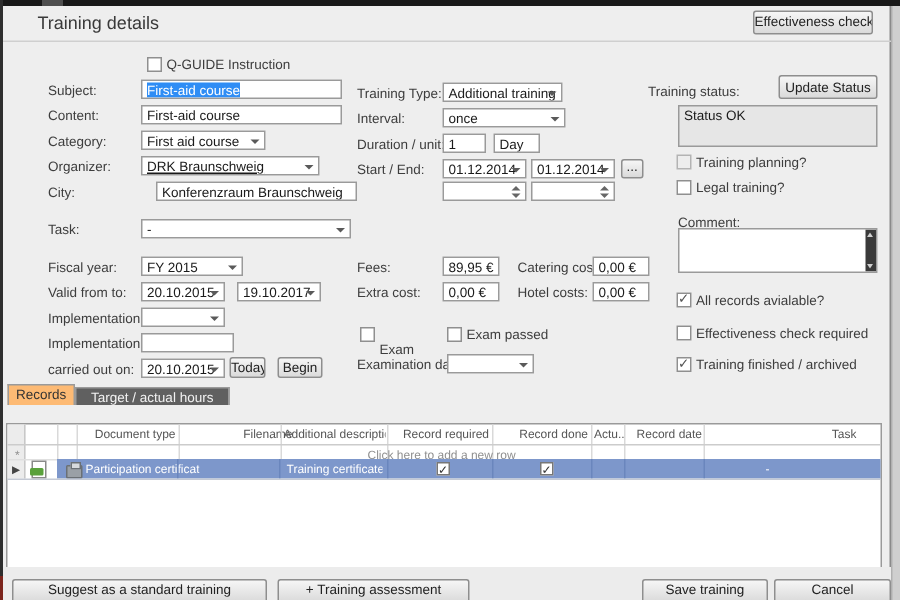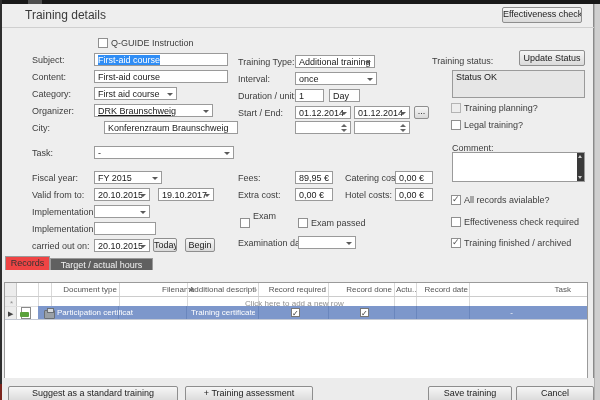--- a/index.html
+++ b/index.html
@@ -42,21 +42,21 @@
 
   .statusbox{height:28px;background:#e6e6e6;}
   .textarea{height:30px;padding:0;}
   .vscroll{position:absolute;right:0;top:0;width:7px;height:100%;background:#3a3a3a;}
   .sb-up,.sb-dn{position:absolute;left:1px;width:0;height:0;border-left:2px solid transparent;border-right:2px solid transparent;}
   .sb-up{top:2px;border-bottom:3px solid #cfcfcf;}
   .sb-dn{bottom:2px;border-top:3px solid #cfcfcf;}
 
   .tab{position:absolute;box-sizing:border-box;border:1px solid #9a9a9a;border-bottom:none;
        font-size:9px;text-align:center;line-height:12px;}
-  .tab.active{background:#ef4444;color:#333;height:14px;top:256px;z-index:2;}
+  .tab.active{background:#fdba74;color:#333;height:14px;top:256px;z-index:2;}
   .tab.inactive{background:#606060;color:#f2f2f2;height:12px;top:258px;}
 
   .grid{position:absolute;left:4px;top:282px;width:584px;height:108px;background:#ffffff;
         border:1px solid #9a9a9a;box-sizing:border-box;text-align:right;}
   .ghead{position:absolute;top:0;height:13px;font-size:8px;color:#555;line-height:13px;white-space:nowrap;overflow:hidden;}
   .gvline{position:absolute;top:0;width:1px;height:23px;background:#d9d9d9;}
   .ghline{position:absolute;left:0;width:100%;height:1px;background:#cccccc;}
   .indcol{position:absolute;left:0;top:0;width:11px;height:36px;background:#ececec;border-right:1px solid #c8c8c8;}
   .gridrow-sel{position:absolute;left:33px;top:23px;width:549px;height:13px;background:#7d97cb;color:#ffffff;font-size:8px;line-height:13px;}
   .selcell{position:absolute;top:0;height:13px;white-space:nowrap;overflow:hidden;}
@@ -157,21 +157,21 @@
   <div class="input" style="left:295px;top:171px;width:38px;">89,95 €</div>
   <div class="lbl" style="left:345px;top:173px;">Catering costs:</div>
   <div class="input" style="left:395px;top:171px;width:38px;">0,00 €</div>
 
   <div class="lbl" style="left:238px;top:190px;">Extra cost:</div>
   <div class="input" style="left:295px;top:188px;width:38px;">0,00 €</div>
   <div class="lbl" style="left:345px;top:190px;">Hotel costs:</div>
   <div class="input" style="left:395px;top:188px;width:38px;">0,00 €</div>
 
   <span class="cb" style="left:240px;top:218px;"></span>
-  <div class="lbl" style="left:253px;top:211px;">Exam</div>
+  <div class="lbl" style="left:253px;top:228px;">Exam</div>
   <span class="cb" style="left:298px;top:218px;"></span>
   <div class="lbl" style="left:311px;top:218px;">Exam passed</div>
 
   <div class="lbl" style="left:238px;top:238px;">Examination date:</div>
   <div class="select" style="left:298px;top:236px;width:58px;"><span></span><span class="arr"></span></div>
 
   <div class="lbl" style="left:432px;top:56px;">Training status:</div>
   <div class="btn" style="left:519px;top:50px;width:66px;height:16px;line-height:14px;">Update Status</div>
   <div class="statusbox" style="left:452px;top:70px;width:133px;"><span>Status OK</span></div>
 

